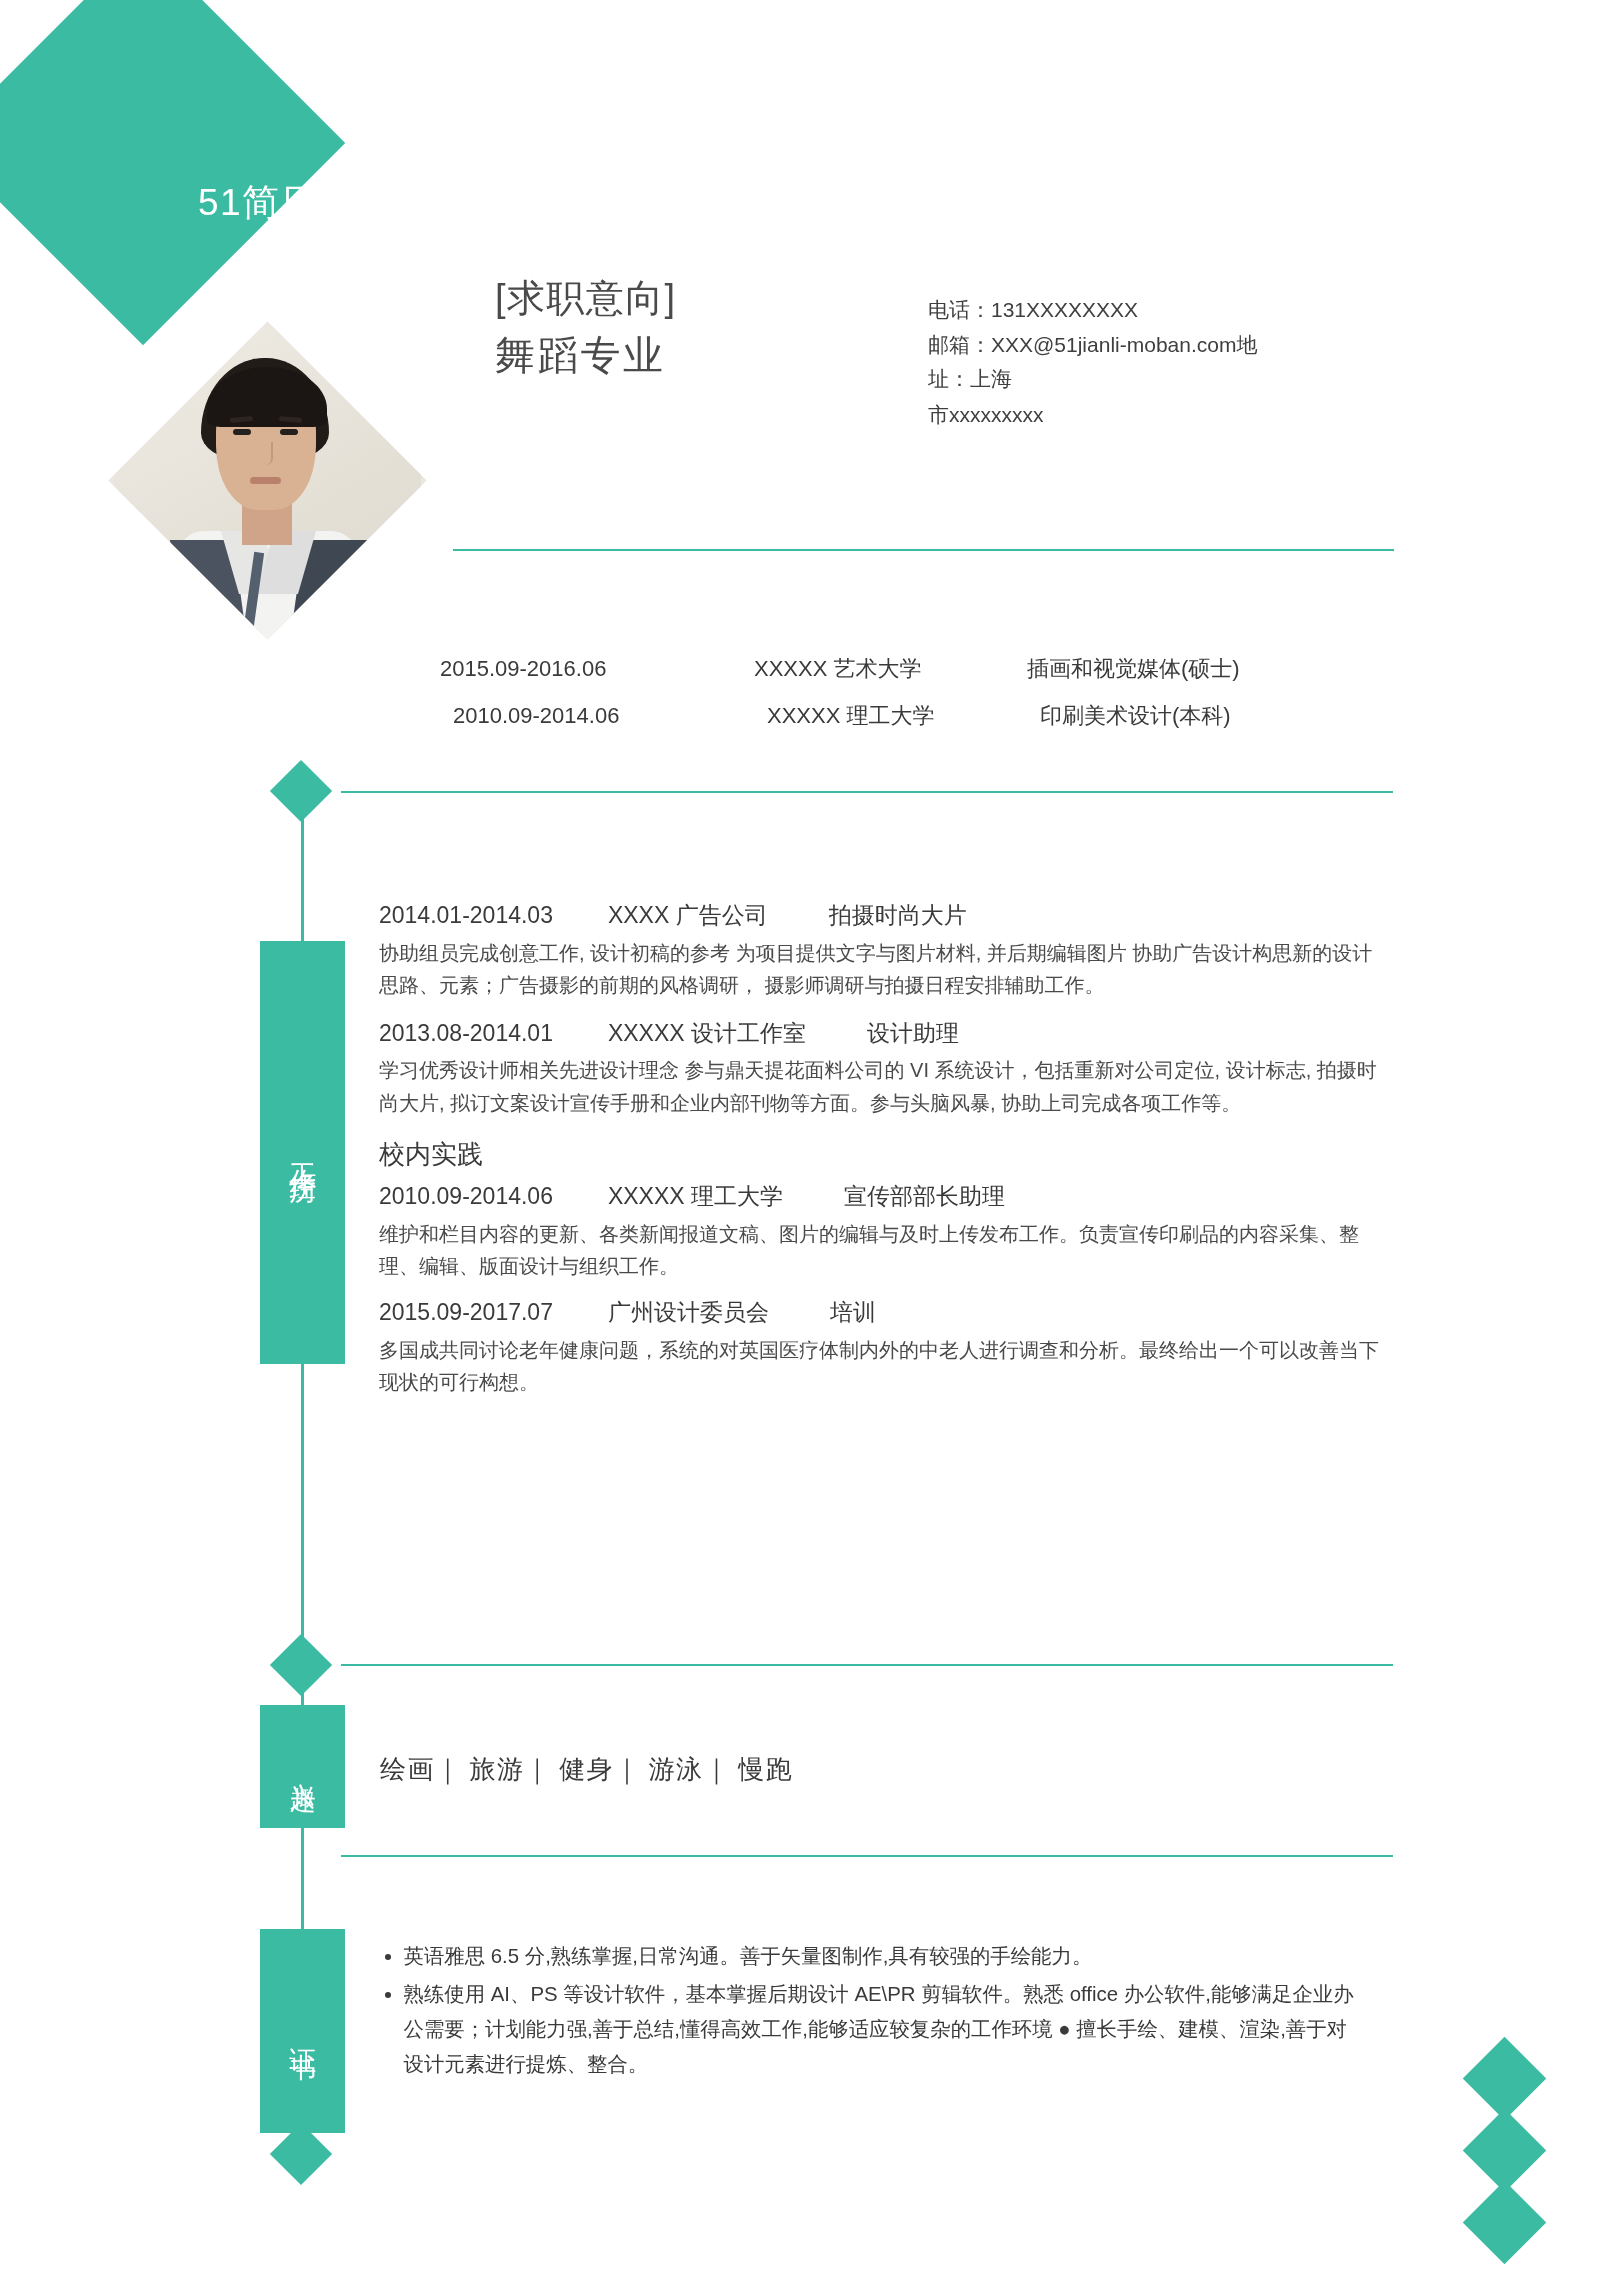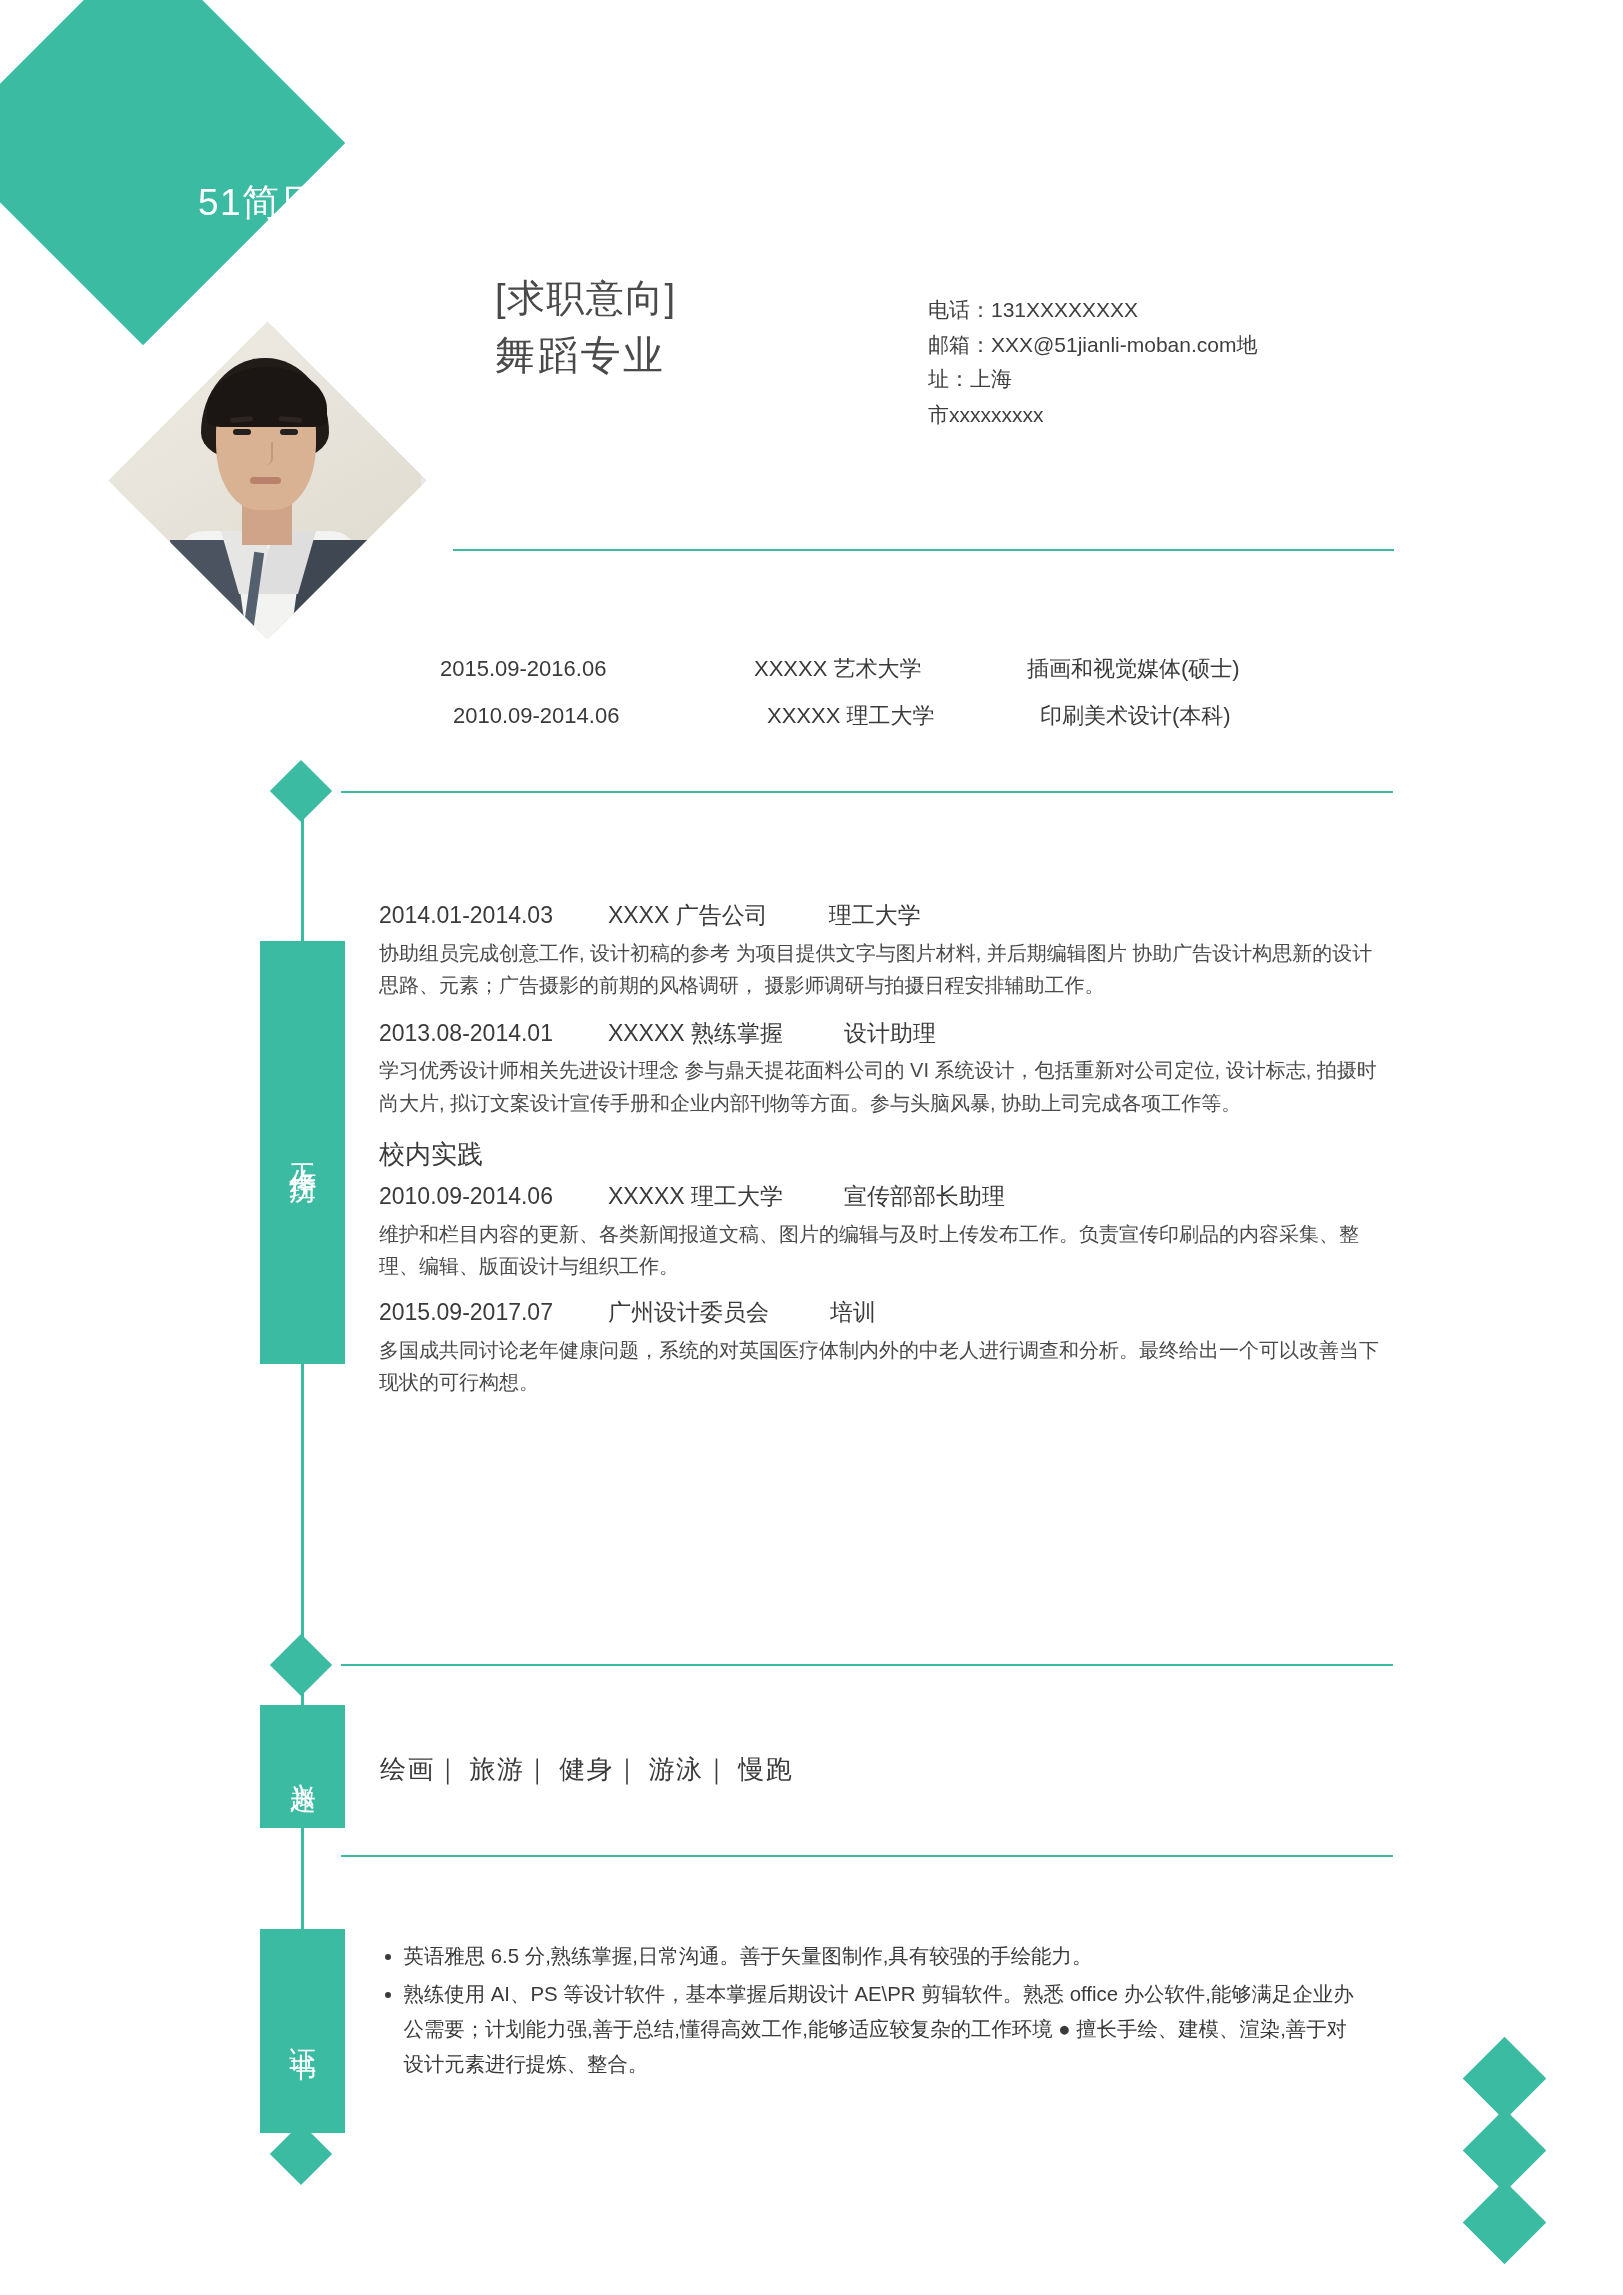--- a/index.html
+++ b/index.html
@@ -316,28 +316,28 @@
 <div id="timeline"></div>
 
 <div class="side-tab" style="left:260px; top:941px; width:85px; height:423px;">
   <span>工作经历</span>
 </div>
 
 <div style="position:absolute; left:379px; top:900px; width:1009px;">
 
   <div>
     <div class="row-head">
-      <span>2014.01-2014.03</span><span class="c2">XXXX 广告公司</span><span class="c3">理工大学</span>
+      <span>2014.01-2014.03</span><span class="c2">XXXX 广告公司</span><span class="c3">拍摄时尚大片</span>
     </div>
     <div class="body-text">协助组员完成创意工作, 设计初稿的参考 为项目提供文字与图片材料, 并后期编辑图片 协助广告设计构思新的设计思路、元素；广告摄影的前期的风格调研， 摄影师调研与拍摄日程安排辅助工作。</div>
   </div>
 
   <div style="margin-top:16.4px;">
     <div class="row-head">
-      <span>2013.08-2014.01</span><span class="c2">XXXXX 熟练掌握</span><span class="c3">设计助理</span>
+      <span>2013.08-2014.01</span><span class="c2">XXXXX 设计工作室</span><span class="c3">设计助理</span>
     </div>
     <div class="body-text">学习优秀设计师相关先进设计理念 参与鼎天提花面料公司的 VI 系统设计，包括重新对公司定位, 设计标志, 拍摄时尚大片, 拟订文案设计宣传手册和企业内部刊物等方面。参与头脑风暴, 协助上司完成各项工作等。</div>
   </div>
 
   <div class="sub-title">校内实践</div>
 
   <div style="margin-top:9.5px;">
     <div class="row-head">
       <span>2010.09-2014.06</span><span class="c2">XXXXX 理工大学</span><span class="c3">宣传部部长助理</span>
     </div>

